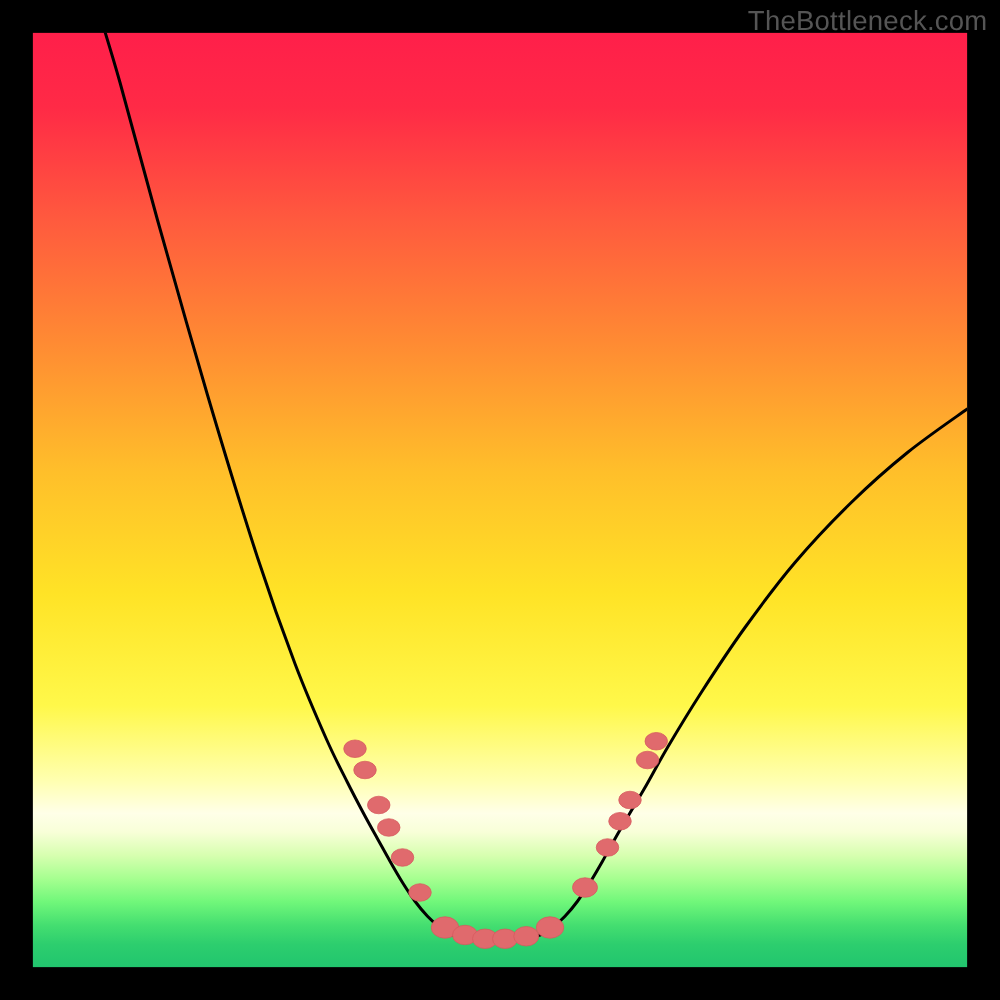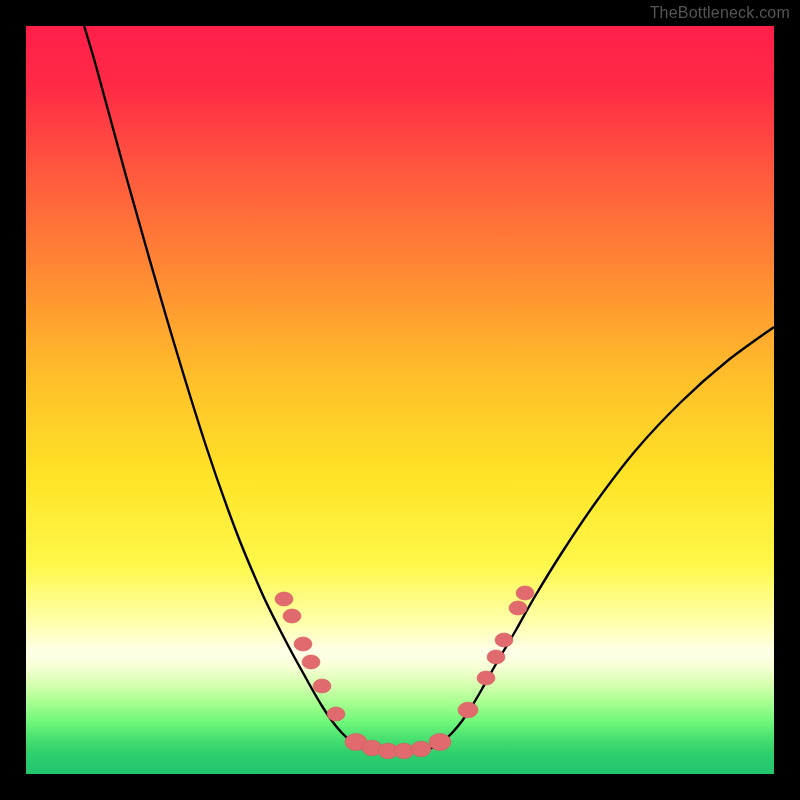--- a/index.html
+++ b/index.html
@@ -24,21 +24,21 @@
     left: 0;
     top: 0;
     width: 748px;
     height: 748px;
   }
   .watermark {
     position: absolute;
     top: 4px;
     right: 10px;
     color: #555;
-    font-size: 16px;
+    font-size: 22px;
     font-weight: 500;
     letter-spacing: 0.2px;
     user-select: none;
   }
   svg.curve {
     position: absolute;
     left: 0;
     top: 0;
     width: 748px;
     height: 748px;

